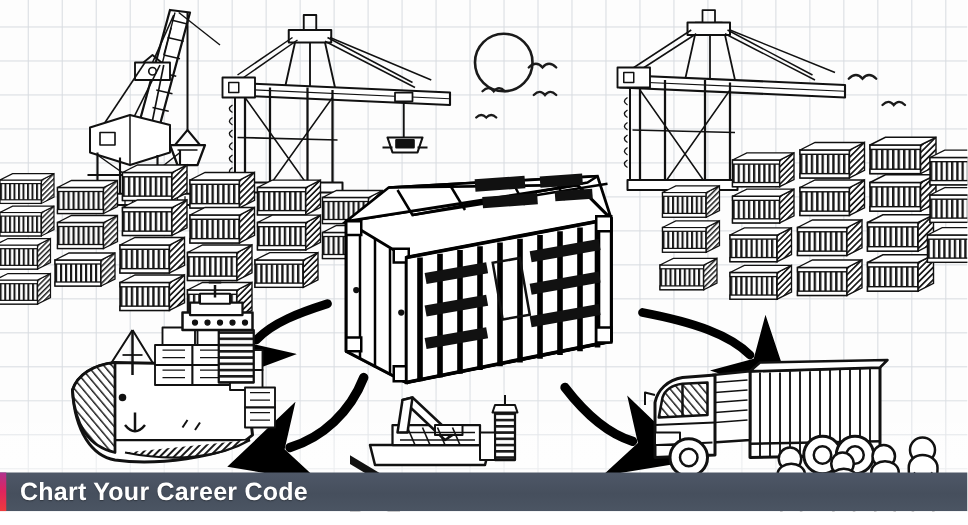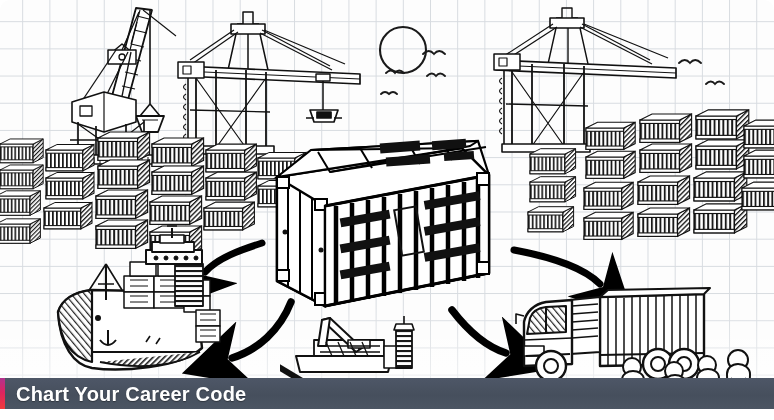--- a/index.html
+++ b/index.html
@@ -1,21 +1,21 @@
 <!DOCTYPE html>
 <html><head>
 <meta charset="utf-8">
 <style>
   html,body{margin:0;padding:0;}
   body{
     width:774px;height:420px;overflow:hidden;
     font-family:"Liberation Sans", sans-serif;
     background:#ffffff;
   }
-  #stage{position:relative;width:774px;height:420px;background:#fff;overflow:hidden;border-radius:10px;}
+  #stage{position:relative;width:774px;height:420px;background:#fff;overflow:hidden;}
 
   
   #paper{
     position:absolute;left:0;top:0;width:774px;height:380px;
     background-color:#fdfdfd;
     background-image:
       linear-gradient(to right, #d7dbe0 1px, transparent 1px),
       linear-gradient(to bottom, #d7dbe0 1px, transparent 1px);
     background-size:27.2px 27.2px;
     background-position:-5px -6px;

